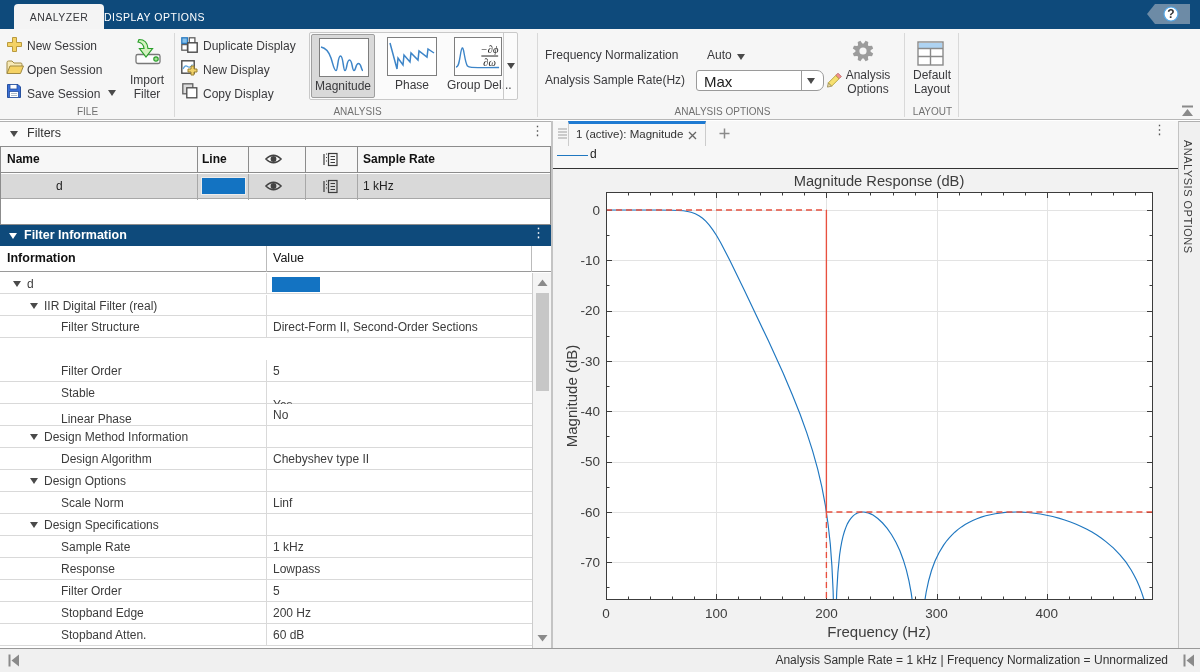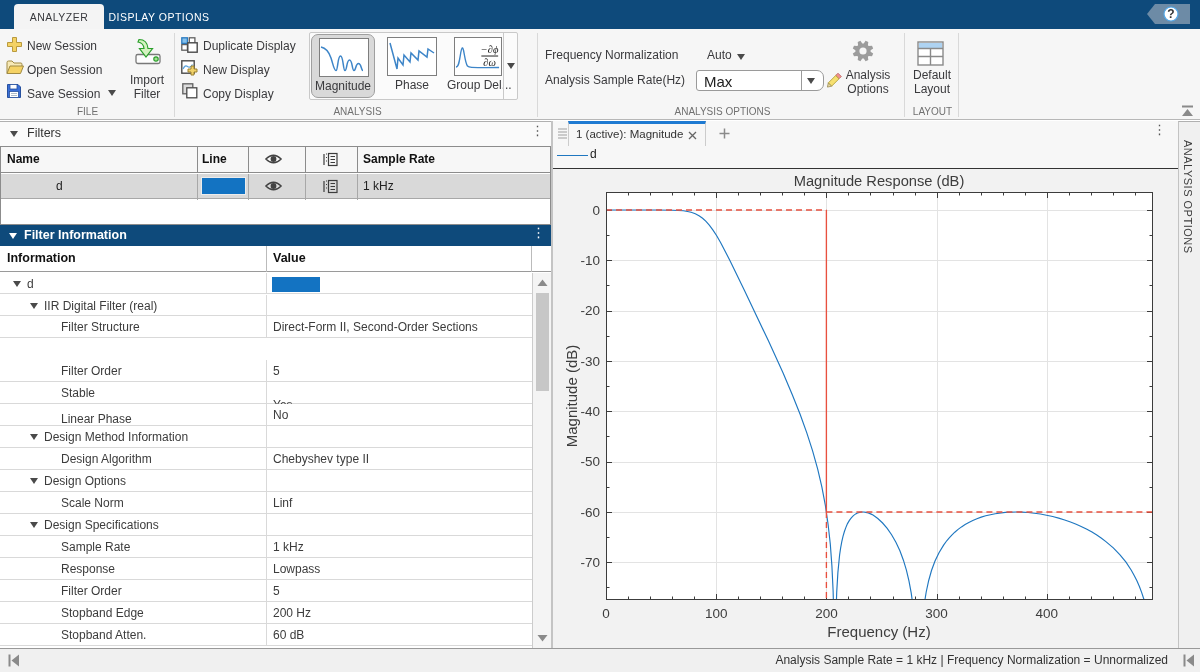--- a/index.html
+++ b/index.html
@@ -1,20 +1,20 @@
 <!DOCTYPE html>
 <html><head><meta charset="utf-8"><style>
 *{margin:0;padding:0;box-sizing:border-box}
 html,body{width:1200px;height:672px;overflow:hidden;font-family:"Liberation Sans",sans-serif;background:#fff}
 .abs{position:absolute}
 #app{position:relative;width:1200px;height:672px}
 
 #topbar{left:0;top:0;width:1200px;height:29px;background:#0e4a7b}
 #tab-analyzer{left:14px;top:4px;width:90px;height:25px;background:#f4f4f4;border-radius:4px 4px 0 0;color:#38393d;font-size:10.5px;letter-spacing:.5px;text-align:center;line-height:26px}
-#tab-display{left:104px;top:4px;width:110px;height:25px;color:#fff;font-size:10.5px;letter-spacing:.5px;text-align:center;line-height:26px}
+#tab-display{left:104px;top:4px;width:110px;height:25px;color:#fff;font-size:10.5px;letter-spacing:.5px;text-align:left;line-height:26px}
 #helpbanner{left:1147px;top:3px;width:43px;height:22px}
 
 #ribbon{left:0;top:29px;width:1200px;height:91px;background:#f6f6f6;border-bottom:1px solid #b7b7b7}
 .seclabel{position:absolute;top:77px;font-size:10px;color:#707070;text-align:center}
 .vsep{position:absolute;top:4px;height:84px;width:1px;background:#d9d9d9}
 .ritem{position:absolute;font-size:12px;color:#3a3a3d;white-space:nowrap}
 .bigtxt{position:absolute;font-size:12px;color:#3a3a3d;text-align:center;line-height:14px}
 
 #gallery{position:absolute;left:309px;top:3px;width:209px;height:68px;background:#fbfbfb;border:1px solid #c9c9c9;border-radius:2px}
 .gbtn{position:absolute;top:1px;width:64px;height:64px;text-align:center}
@@ -97,21 +97,21 @@
       </svg>
     <div class="ritem" style="left:27px;top:10px">New Session</div>
     <div class="ritem" style="left:27px;top:34px">Open Session</div>
     <div class="ritem" style="left:27px;top:58px">Save Session</div>
     <div class="bigtxt" style="left:118px;top:44px;width:58px">Import<br>Filter</div>
 
     <div class="ritem" style="left:203px;top:10px">Duplicate Display</div>
     <div class="ritem" style="left:203px;top:34px">New Display</div>
     <div class="ritem" style="left:203px;top:58px">Copy Display</div>
     <div id="gallery">
-      <div class="gbtn" style="left:1px;background:#d9d9d9;border:1px solid #9f9f9f;border-radius:7px">
+      <div class="gbtn" style="left:1px;background:#d9d9d9;border:1px solid #9f9f9f;border-radius:2px">
         <div class="gcanvas"><svg width="48" height="37" viewBox="0 0 48 37">
               <path d="M1,8 C6,9 9,13 11,19 C13,25 14,31.5 16,31.5 C18,31.5 17.5,17 20.5,17 C23.5,17 23,31.5 25,31.5 C27,31.5 26.5,21 29.5,21 C32.5,21 32,31.5 34,31.5 C36,31.5 35.5,24.5 38.5,24.5 C41.5,24.5 41,31.5 43,31.5" fill="none" stroke="#3d85c8" stroke-width="1.5"></path>
             </svg></div>
         <div class="glabel">Magnitude</div>
       </div>
       <div class="gbtn" style="left:70px">
         <div class="gcanvas"><svg width="48" height="37" viewBox="0 0 48 37">
               <path d="M2,5 L9,31 L10,20 L15,27 L16,17 L22,24 L23,15 L30,22 L31,13 L39,19 L40,11 L46,15" fill="none" stroke="#3d85c8" stroke-width="1.5"></path>
             </svg></div>
         <div class="glabel">Phase</div>
@@ -206,21 +206,21 @@
       </div>
     </div>
     <div class="abs" id="fihdr">
         <span class="triw" style="margin:8px 0 0 9px;position:absolute"></span>
         <span style="position:absolute;left:24px;top:3px;font-size:12.5px;font-weight:bold">Filter Information</span>
         <span class="dots3" style="position:absolute;left:532px;top:5px;color:#fff">⋮</span>
       </div>
     <div class="abs" id="infotable" style="left:0;top:124px;width:551px;height:402px;background:#fff">
         <div style="position:absolute;left:0;top:0;width:551px;height:26px;background:#fff;border-bottom:1px solid #9a9a9a">
   <span style="position:absolute;left:7px;top:5px;font-weight:bold;font-size:12.5px;color:#111">Information</span>
-  <span style="position:absolute;left:273px;top:5px;font-weight:bold;font-size:12.5px;color:#111">Value</span>
+  <span style="position:absolute;left:273px;top:5px;font-weight:normal;font-size:12.5px;color:#111">Value</span>
   <div style="position:absolute;left:266px;top:0;width:1px;height:26px;background:#bbb"></div>
   <div style="position:absolute;left:531px;top:0;width:1px;height:26px;background:#bbb"></div>
 </div>
 <div class="itr" style="top:26.5px;height:21.95px">
           <span class="tri" style="position:absolute;left:13px;top:8px;border-top-color:#4a4a4a"></span>
           <span style="position:absolute;left:27px;top:4px">d</span>
           <div style="position:absolute;left:266px;top:0;width:1px;height:100%;background:#d9d9d9"></div>
           <div style="position:absolute;left:272px;top:4px;width:48px;height:15px;background:#1373c2"></div>
         </div>
 <div class="itr" style="top:48.5px;height:21.95px">

